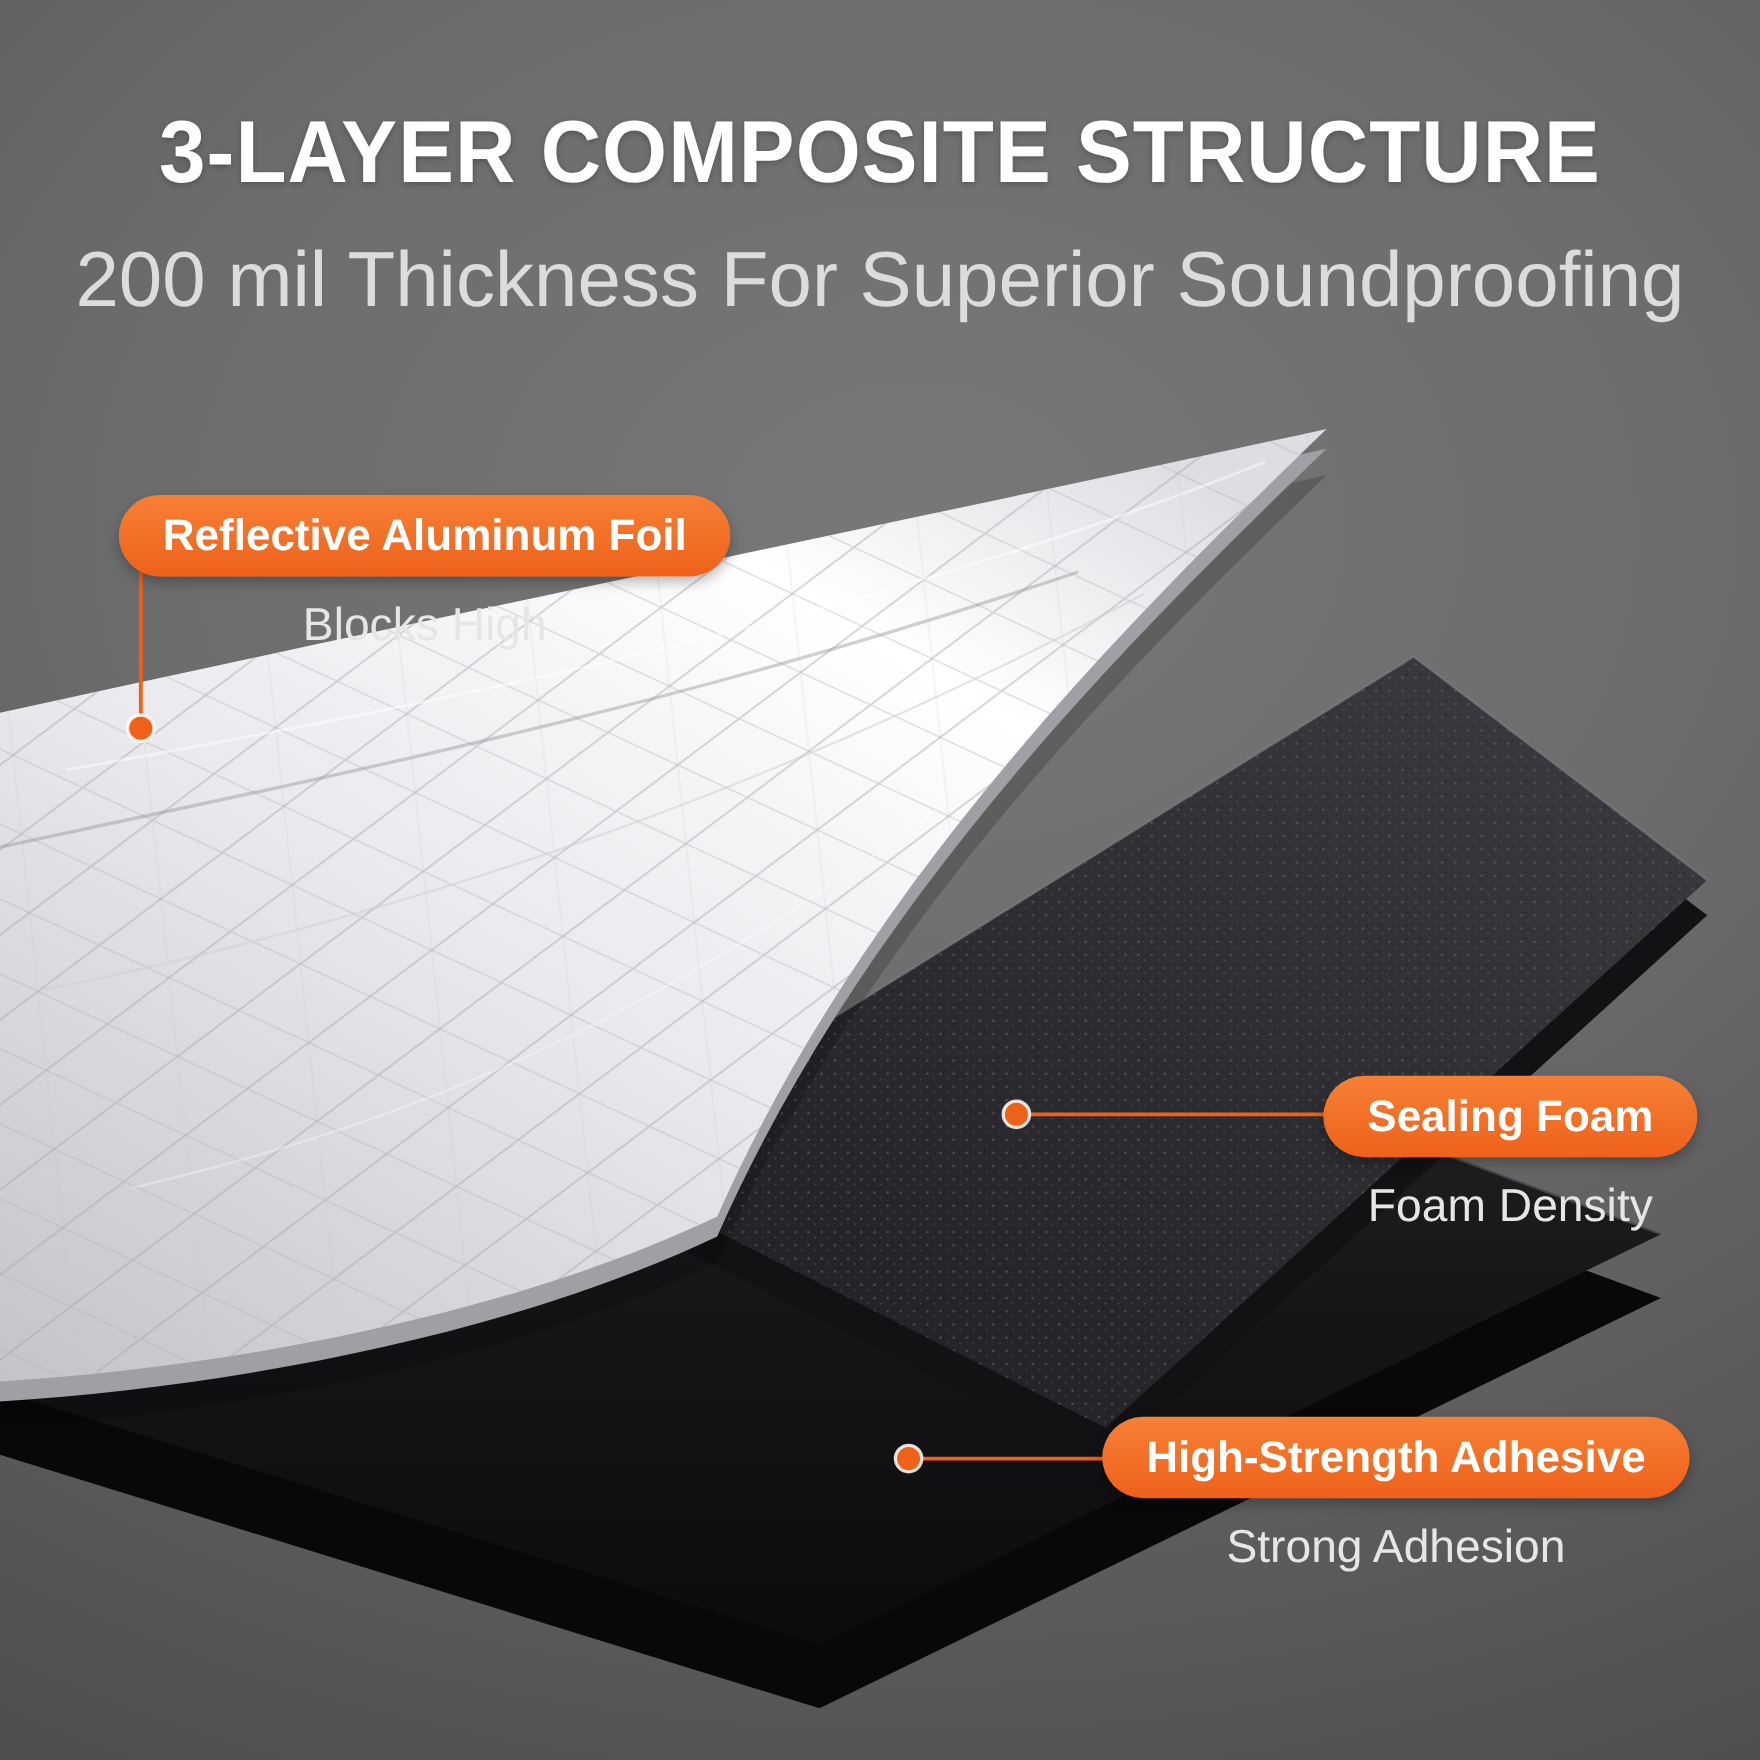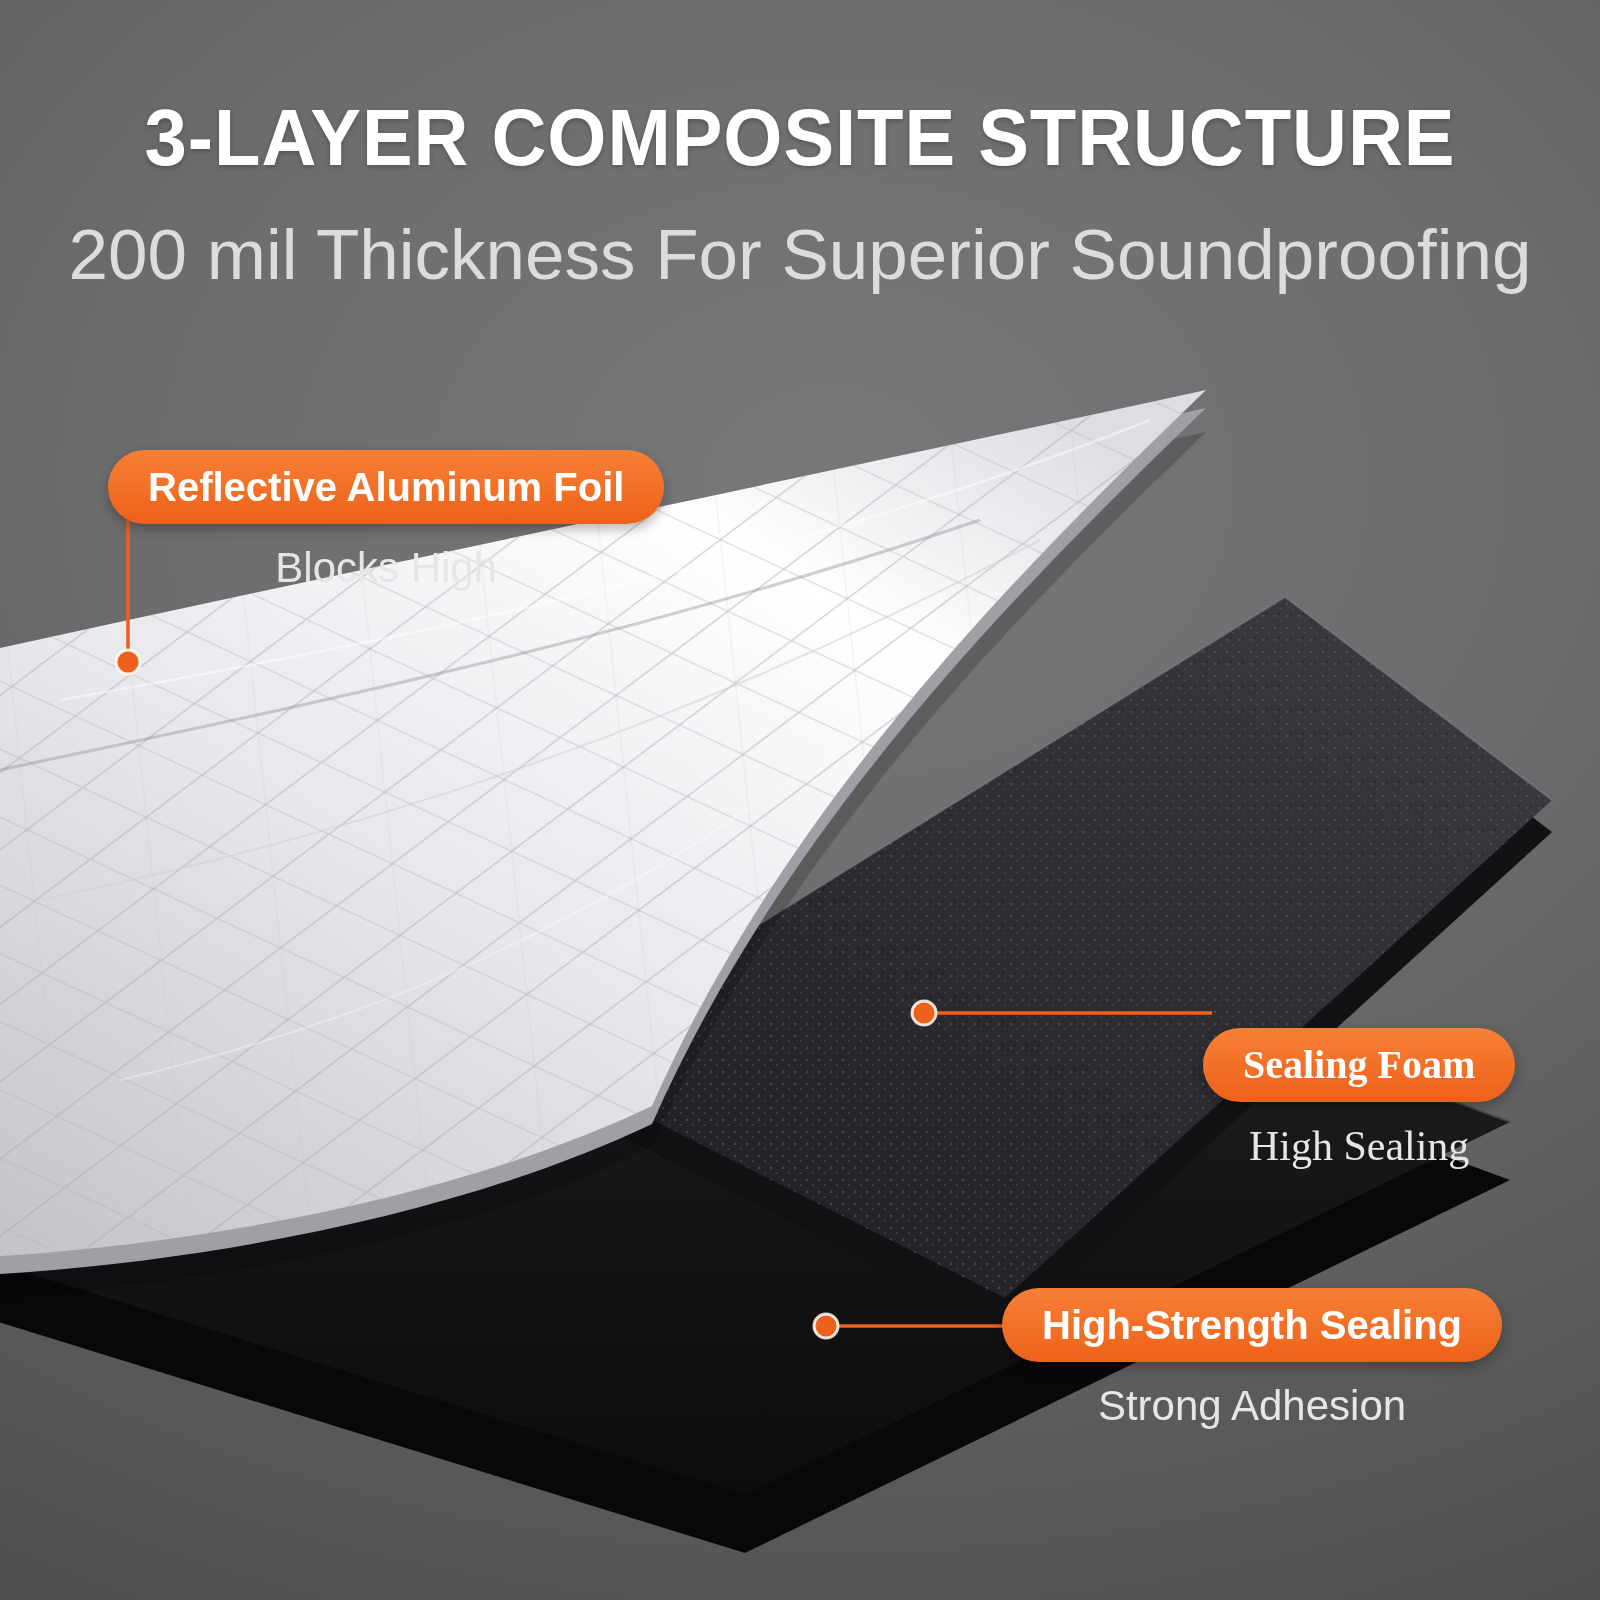--- a/index.html
+++ b/index.html
@@ -18,21 +18,21 @@
   .svg-stage{position:absolute;inset:0;z-index:1;}
   .callout{position:absolute;display:flex;flex-direction:column;align-items:center;z-index:2;}
   .pill{
     background:linear-gradient(180deg,#f68035,var(--accent-orange,#ee611a));
     color:#ffffff;font-size:40px;font-weight:700;line-height:1;
     padding:17px 40px;border-radius:70px;white-space:nowrap;
     box-shadow:0 5px 12px rgba(0,0,0,.28);
   }
   .pill-sub{margin-top:20px;font-size:42px;color:#e6e6e6;}
   .callout-foil{left:108px;top:450px;}
-  .callout-foam{left:1203px;top:1028px;font-family:Liberation Serif, serif;}
+  .callout-foam{left:1203px;top:978px;}
   .callout-adhesive{left:1002px;top:1288px;}
 </style>
 </head>
 <body>
 
 <div class="canvas">
 
   <div class="hdr">
     <h1 class="title">3-LAYER COMPOSITE STRUCTURE</h1>
     <p class="subtitle">200 mil Thickness For Superior Soundproofing</p>
@@ -110,23 +110,23 @@
     <div class="pill">
       <span>Reflective Aluminum Foil</span>
     </div>
     <div class="pill-sub">Blocks High</div>
   </div>
 
   <div class="callout callout-foam">
     <div class="pill">
       <span>Sealing Foam</span>
     </div>
-    <div class="pill-sub">High Sealing</div>
+    <div class="pill-sub">Foam Density</div>
   </div>
 
   <div class="callout callout-adhesive">
     <div class="pill">
-      <span>High-Strength Sealing</span>
+      <span>High-Strength Adhesive</span>
     </div>
     <div class="pill-sub">Strong Adhesion</div>
   </div>
 
 </div>
 
 </body></html>

